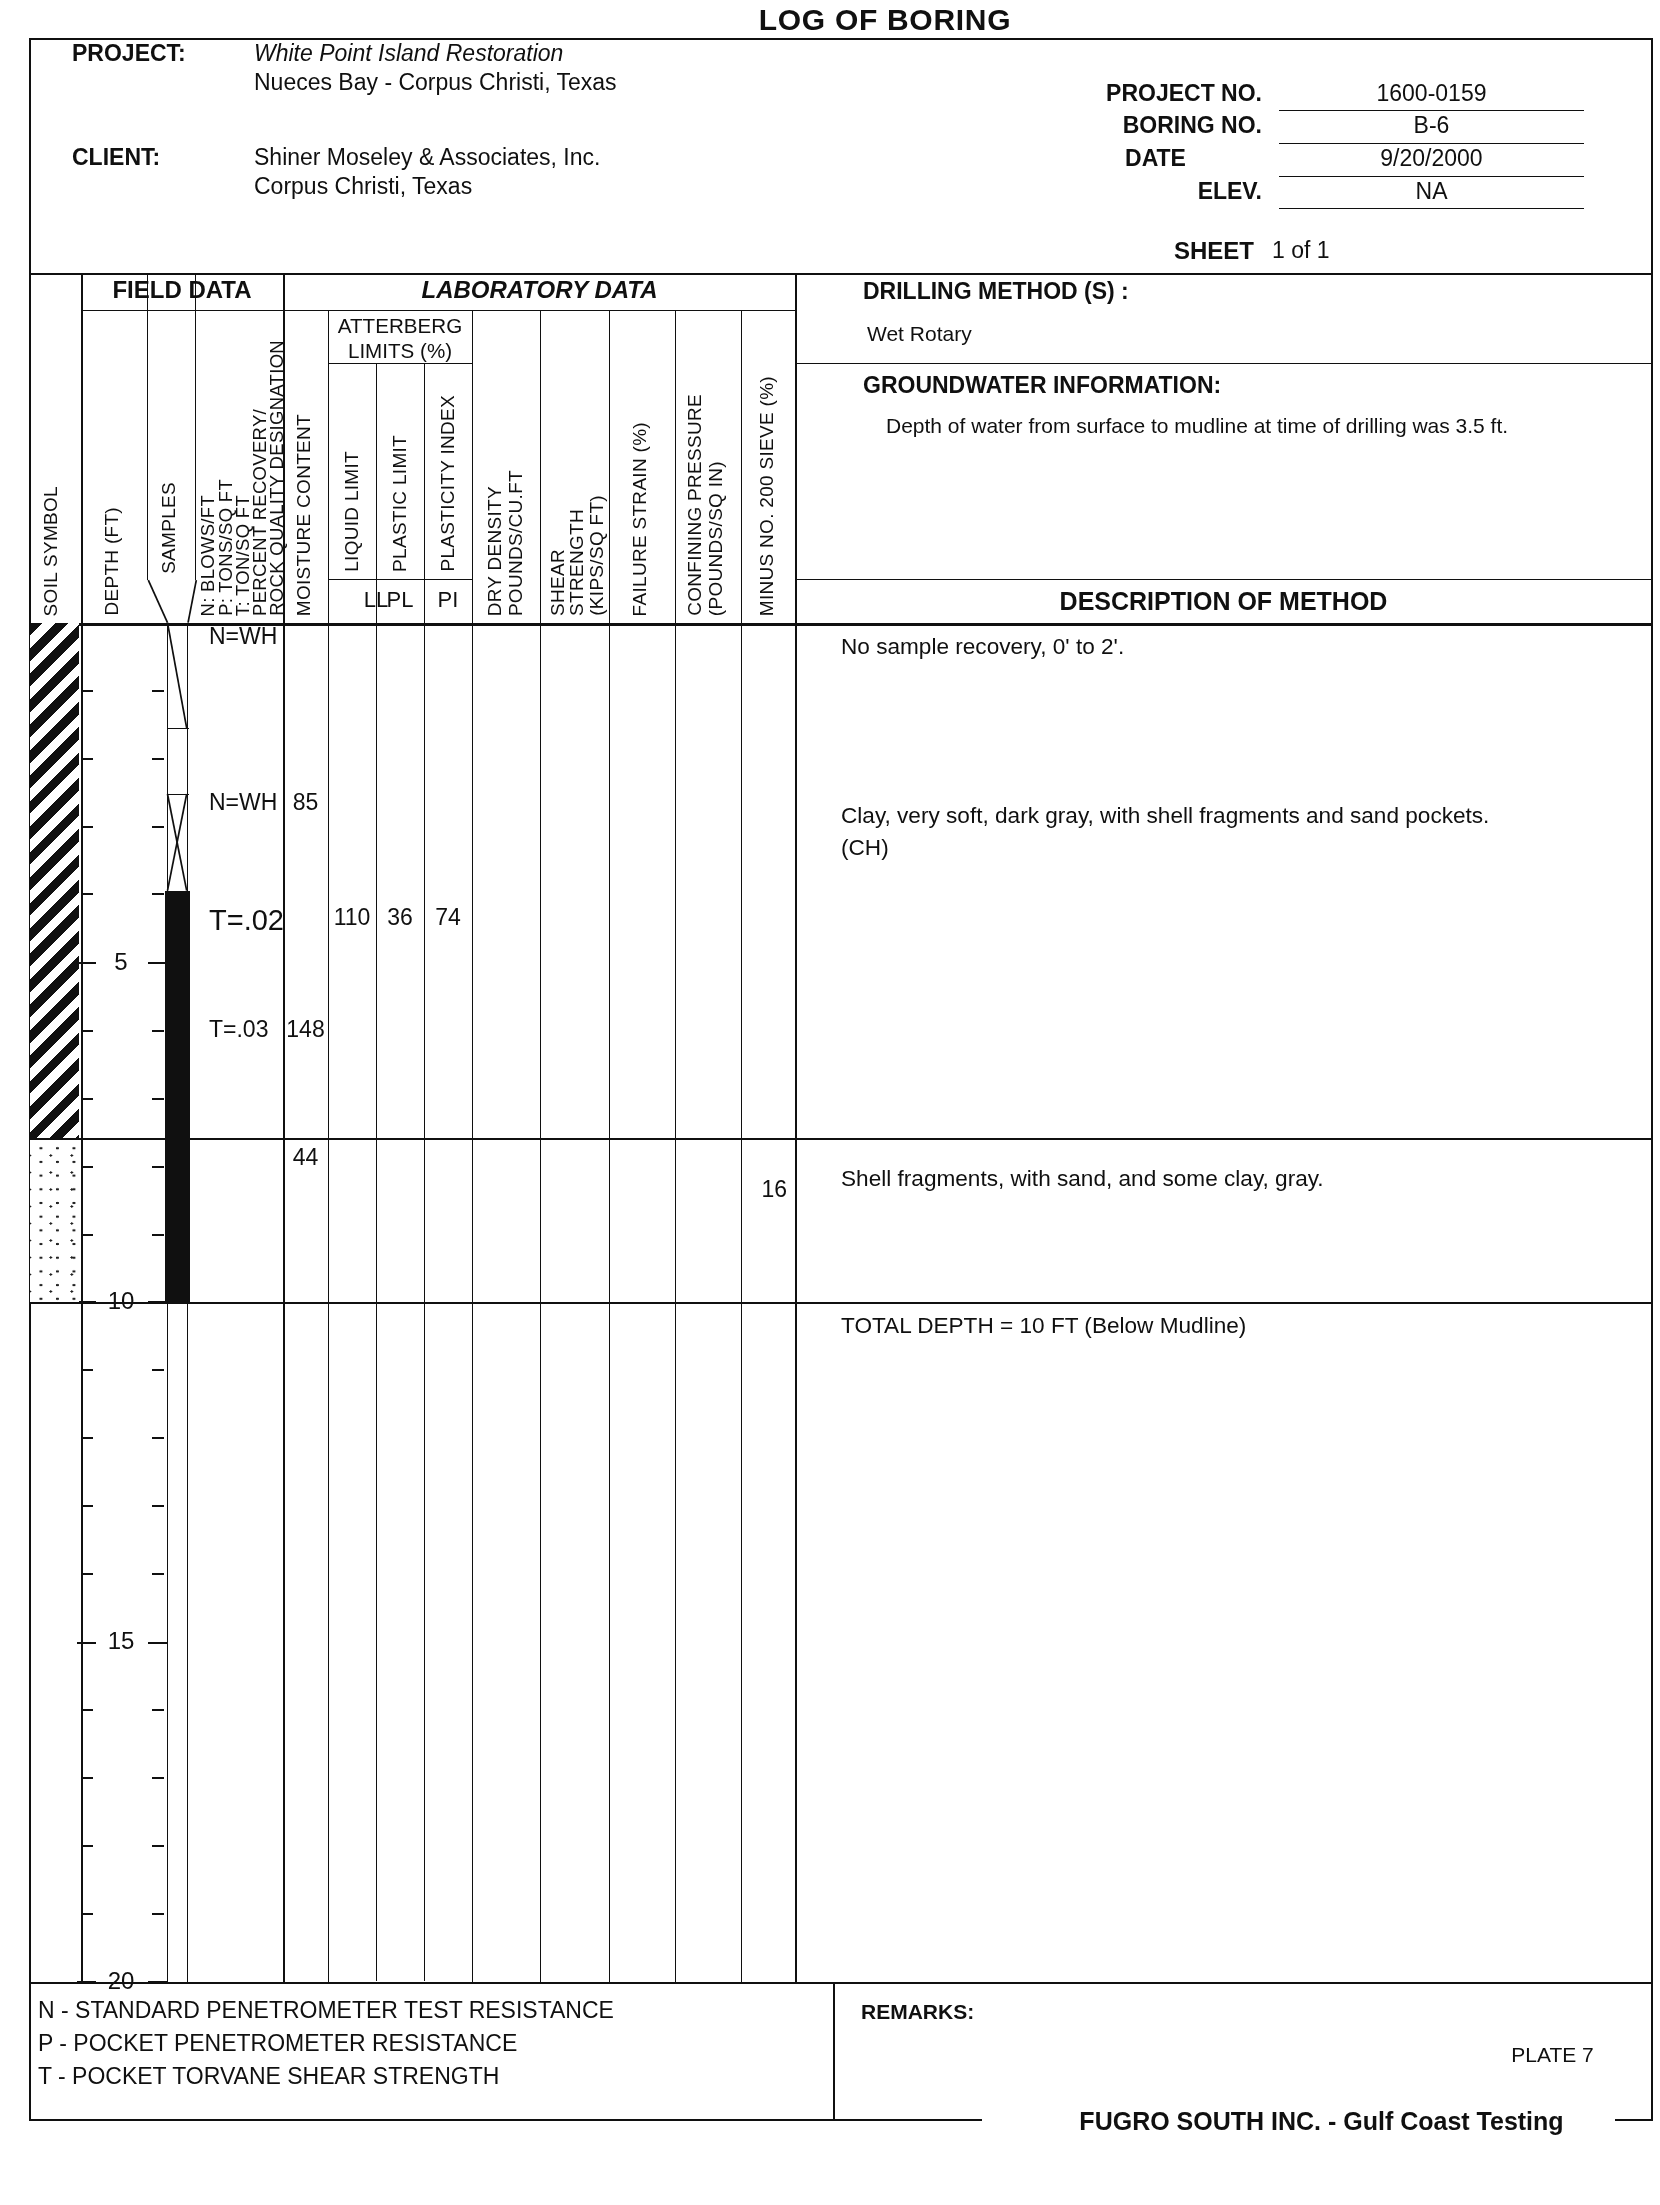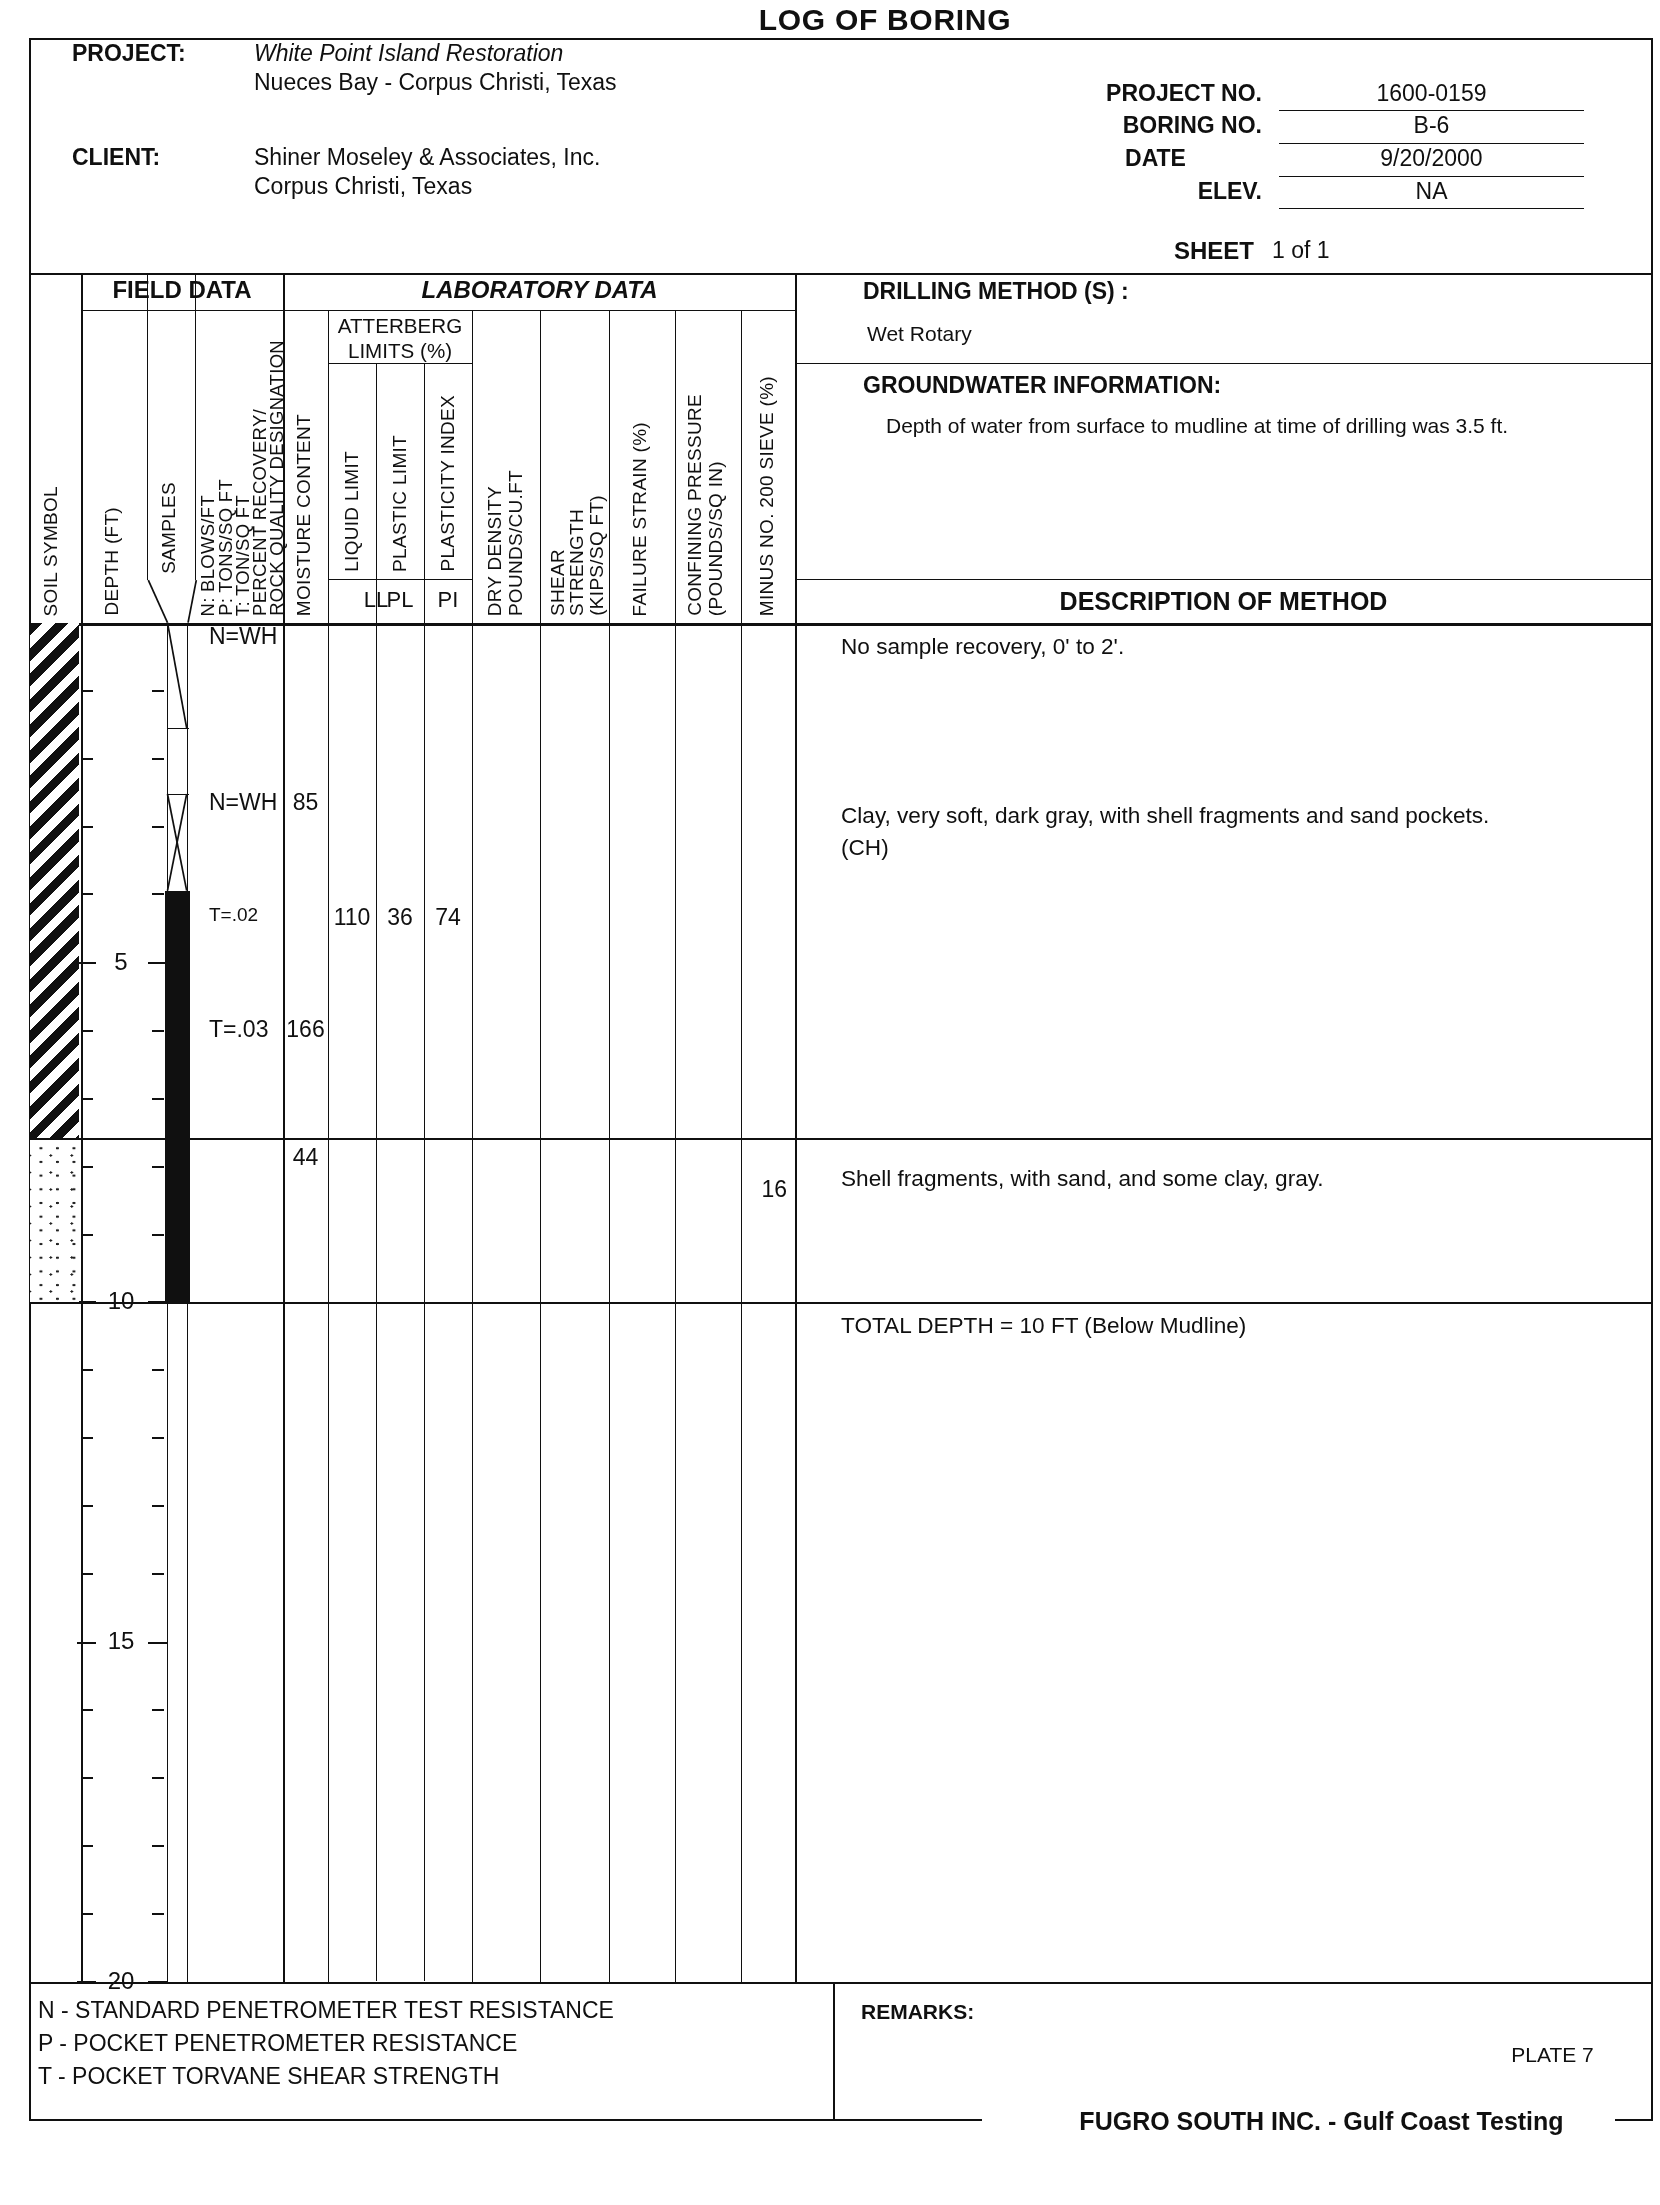--- a/index.html
+++ b/index.html
@@ -192,24 +192,24 @@
       <div class="clay-hatch" style="position: absolute; left: 30px; top: 623px; width: 49px; height: 516px;"></div>
       <div class="shell-stipple" style="position: absolute; left: 30px; top: 1138px; width: 49px; height: 164px;"></div>
       <div style="position: absolute; left: 29px; top: 1138px; width: 1624px; height: 2.1px; background: rgb(16, 16, 16);"></div>
       <div style="position: absolute; left: 29px; top: 1302px; width: 1624px; height: 2.1px; background: rgb(16, 16, 16);"></div>
       <div style="position: absolute; left: 167px; top: 728px; width: 22px; height: 1.4px; background: rgb(16, 16, 16);"></div>
       <div style="position: absolute; left: 167px; top: 794px; width: 22px; height: 1.4px; background: rgb(16, 16, 16);"></div>
       <div style="position: absolute; left: 167px; top: 794px; width: 22px; height: 1.4px; background: rgb(16, 16, 16);"></div>
       <div style="position: absolute; left: 165px; top: 891px; width: 25px; height: 411px; background: rgb(16, 16, 16);"></div>
       <div style="position: absolute; left: 209px; top: 623px; width: 103px; font-size: 23px;">N=WH</div>
       <div style="position: absolute; left: 209px; top: 789px; width: 103px; font-size: 23px;">N=WH</div>
-      <div style="position: absolute; left: 209px; top: 904px; width: 103px; font-size: 19px;">T=.02</div>
+      <div style="position: absolute; left: 209px; top: 904px; width: 103px; font-size: 29px;">T=.02</div>
       <div style="position: absolute; left: 209px; top: 1016px; width: 103px; font-size: 23px;">T=.03</div>
       <div style="position: absolute; left: 283px; top: 789px; width: 45px; text-align: center; font-size: 23px;">85</div>
-      <div style="position: absolute; left: 283px; top: 1016px; width: 45px; text-align: center; font-size: 23px;">166</div>
+      <div style="position: absolute; left: 283px; top: 1016px; width: 45px; text-align: center; font-size: 23px;">148</div>
       <div style="position: absolute; left: 283px; top: 1144px; width: 45px; text-align: center; font-size: 23px;">44</div>
       <div style="position: absolute; left: 328px; top: 904px; width: 48px; text-align: center; font-size: 23px;">110</div>
       <div style="position: absolute; left: 376px; top: 904px; width: 48px; text-align: center; font-size: 23px;">36</div>
       <div style="position: absolute; left: 424px; top: 904px; width: 48px; text-align: center; font-size: 23px;">74</div>
       <div style="position: absolute; left: 741px; top: 1176px; width: 46px; text-align: right; font-size: 23px;">16</div>
       <div style="position: absolute; left: 841px; top: 631px; width: 795px; font-size: 22.6px; line-height: 32px; white-space: pre-line;">No sample recovery, 0' to 2'.</div>
       <div style="position: absolute; left: 841px; top: 800px; width: 795px; font-size: 22.6px; line-height: 32px; white-space: pre-line;">Clay, very soft, dark gray, with shell fragments and sand pockets.
 (CH)</div>
       <div style="position: absolute; left: 841px; top: 1163px; width: 795px; font-size: 22.6px; line-height: 32px; white-space: pre-line;">Shell fragments, with sand, and some clay, gray.</div>
       <div style="position: absolute; left: 841px; top: 1310px; width: 795px; font-size: 22.6px; line-height: 32px; white-space: pre-line;">TOTAL DEPTH = 10 FT (Below Mudline)</div>

